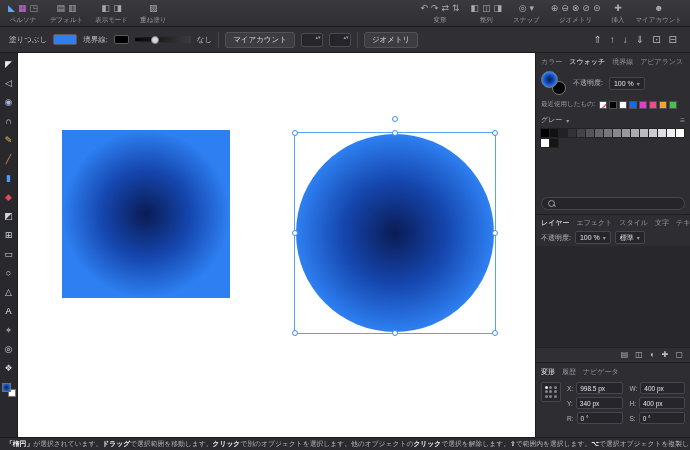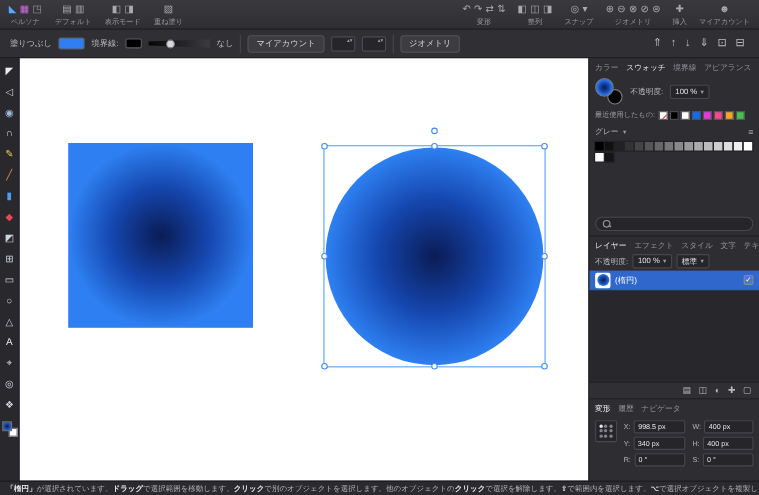--- a/index.html
+++ b/index.html
@@ -359,27 +359,20 @@
         <span class="op-label">不透明度:</span>
         <span class="dd">
           <span>100 %</span>
           <span class="caret">▾</span>
         </span>
         <span class="dd">
           <span>標準</span>
           <span class="caret">▾</span>
         </span>
       </div>
-      <div class="layer-row sel">
-        <span class="thumb">
-            <i class="round"></i>
-          </span>
-        <span class="lname">(楕円)</span>
-        <span class="lcheck">✓</span>
-      </div>
       <div class="layers-empty"></div>
       <div class="lp-footer">
           <span class="gi" style="color: rgb(185, 185, 191);">▤</span>
           <span class="gi" style="color: rgb(185, 185, 191);">◫</span>
           <span class="gi" style="color: rgb(185, 185, 191);">◐</span>
           <span class="gi" style="color: rgb(185, 185, 191);">✚</span>
           <span class="gi" style="color: rgb(185, 185, 191);">▢</span>
         </div>
     </div>
 

